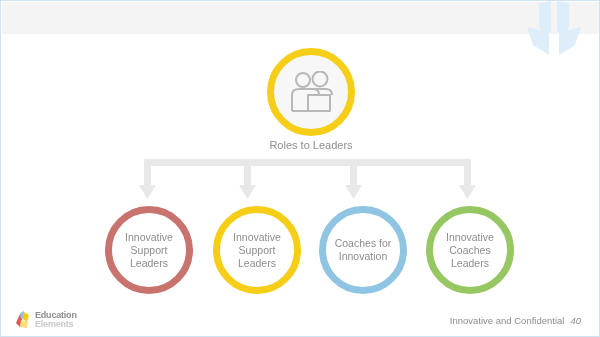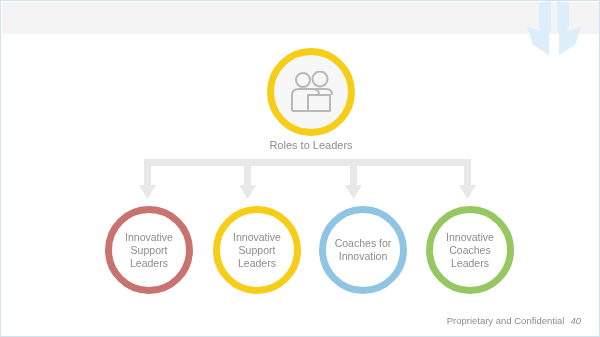--- a/index.html
+++ b/index.html
@@ -233,18 +233,30 @@
         <div class="node-label">
           <div>Innovative</div>
           <div>Coaches</div>
           <div>Leaders</div>
         </div>
       </div>
     </div>
 
   </div>
 
+  <div class="footer-logo">
+    <svg class="footer-mark" viewBox="0 0 18 19">
+      <path d="M1 13 L5 4 L8 6 L5 17 Z" fill="#e05a4e"></path>
+      <path d="M5 3 L9 1 L10 8 L6 9 Z" fill="#8fc4e3"></path>
+      <path d="M9 2 L14 5 L12 12 L8 9 Z" fill="#f6cd17"></path>
+      <path d="M6 10 L13 12 L12 18 L5 17 Z" fill="#f7e07a"></path>
+    </svg>
+    <span class="footer-wordmark">
+      <span class="footer-word-1">Education</span>
+      <span class="footer-word-2">Elements</span>
+    </span>
+  </div>
 
   <div class="footer-right">
-    <span>Proprietary and Confidential</span><span class="pagenum">40</span>
+    <span>Innovative and Confidential</span><span class="pagenum">40</span>
   </div>
 
 </div>
 
 </body></html>

